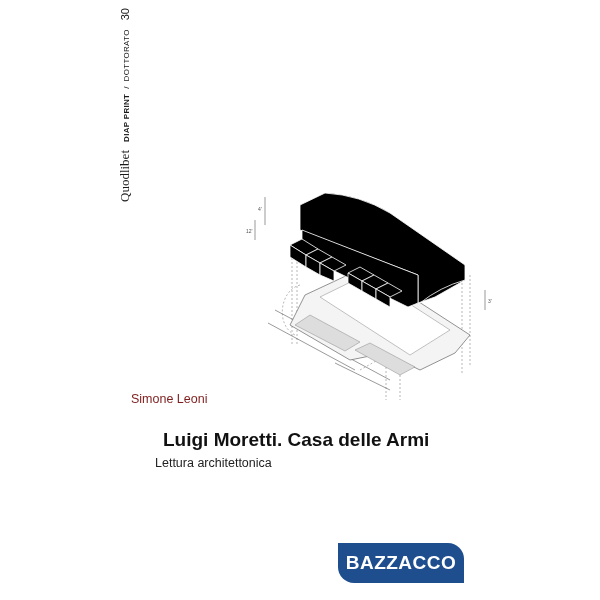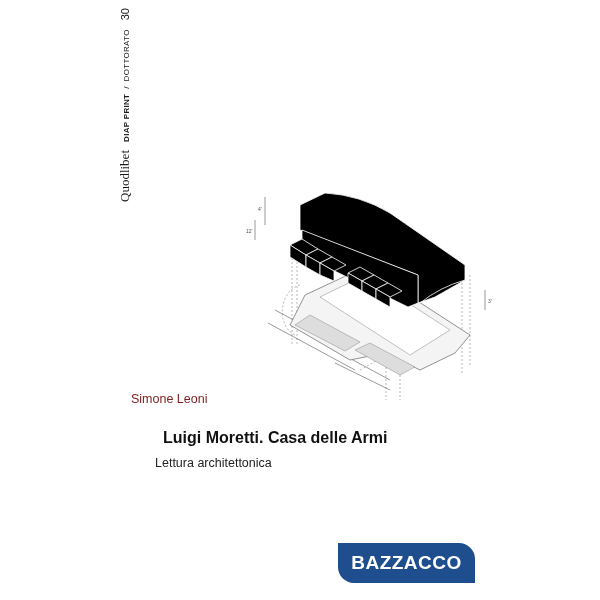--- a/index.html
+++ b/index.html
@@ -12,24 +12,24 @@
     white-space: nowrap; font-size: 11px; color: #1a1a1a; line-height: 14px; }
   .spine-text .brand { font-family: "Liberation Serif", serif; font-size: 13px; }
   .spine-text .series { font-weight: bold; font-size: 8px; letter-spacing: 0.3px; margin-left: 5px; }
   .spine-text .sep { font-size: 8px; margin: 0 2px; }
   .spine-text .sub { font-size: 8px; letter-spacing: 0.3px; }
   .spine-text .num { font-size: 11px; margin-left: 6px; }
 
   .drawing { position: absolute; left: 240px; top: 175px; width: 270px; height: 250px; }
 
   .author { position: absolute; left: 131px; top: 392px; font-size: 12.5px; color: #7f1d1d; }
-  .title  { position: absolute; left: 131px; top: 429px; font-size: 16px; font-weight: bold; color: #111; padding-left: 32px; }
+  .title  { position: absolute; left: 131px; top: 429px; font-size: 19px; font-weight: bold; color: #111; padding-left: 32px; }
   .subtitle { position: absolute; left: 131px; top: 456px; font-size: 12.5px; color: #222; margin-left: 24px; }
 
-  .badge { position: absolute; left: 338px; top: 543px; width: 137px; height: 40px;
+  .badge { position: absolute; left: 338px; top: 543px; width: 126px; height: 40px;
     background: #1f4e8f; border-radius: 0 16px 0 16px;
     display: flex; align-items: center; justify-content: center; }
   .badge span { color: #fff; font-weight: bold; font-size: 19px; letter-spacing: 0.5px; }
 </style>
 </head>
 <body>
 
 <div class="cover">
 
   <div class="spine-text">

